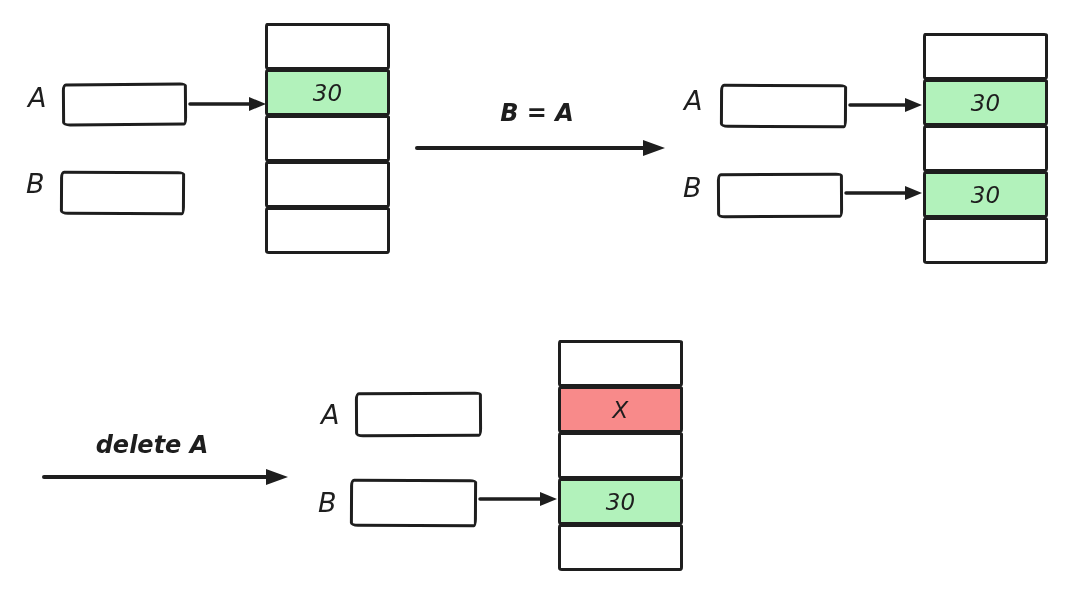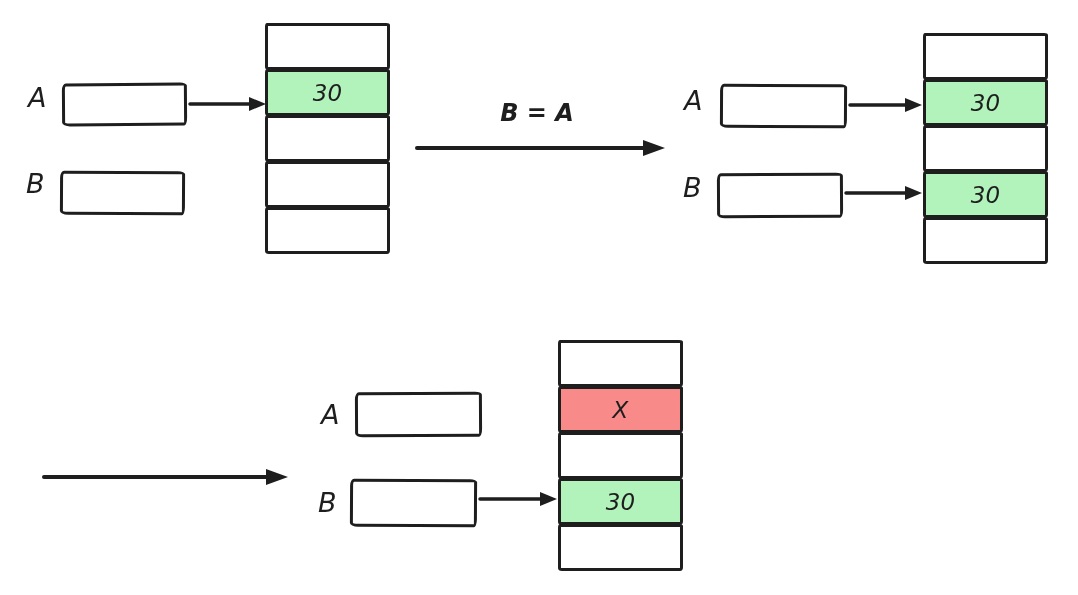--- a/index.html
+++ b/index.html
@@ -128,20 +128,21 @@
       </div>
       <div class="cell" style="background: rgb(178, 242, 187);">
         <span>30</span>
       </div>
       <div class="cell">
         <span></span>
       </div>
     </div>
   </section>
 
+  <span class="hand t-lbl" style="left:62px; top:433px;">delete A</span>
   <svg class="arr t-arr" style="left:42px; top:467px;" width="246" height="20">
     <line x1="2" y1="10" x2="226" y2="10"></line>
     <polygon points="224,2 246,10 224,18"></polygon>
   </svg>
 
   <section>
     <span class="hand lbl" style="left:321px; top:401px;">A</span>
     <div class="vbox" style="left:355px; top:392px; width:127px; height:45px; transform:rotate(-0.3deg);"></div>
 
     <span class="hand lbl" style="left:318px; top:489px;">B</span>

